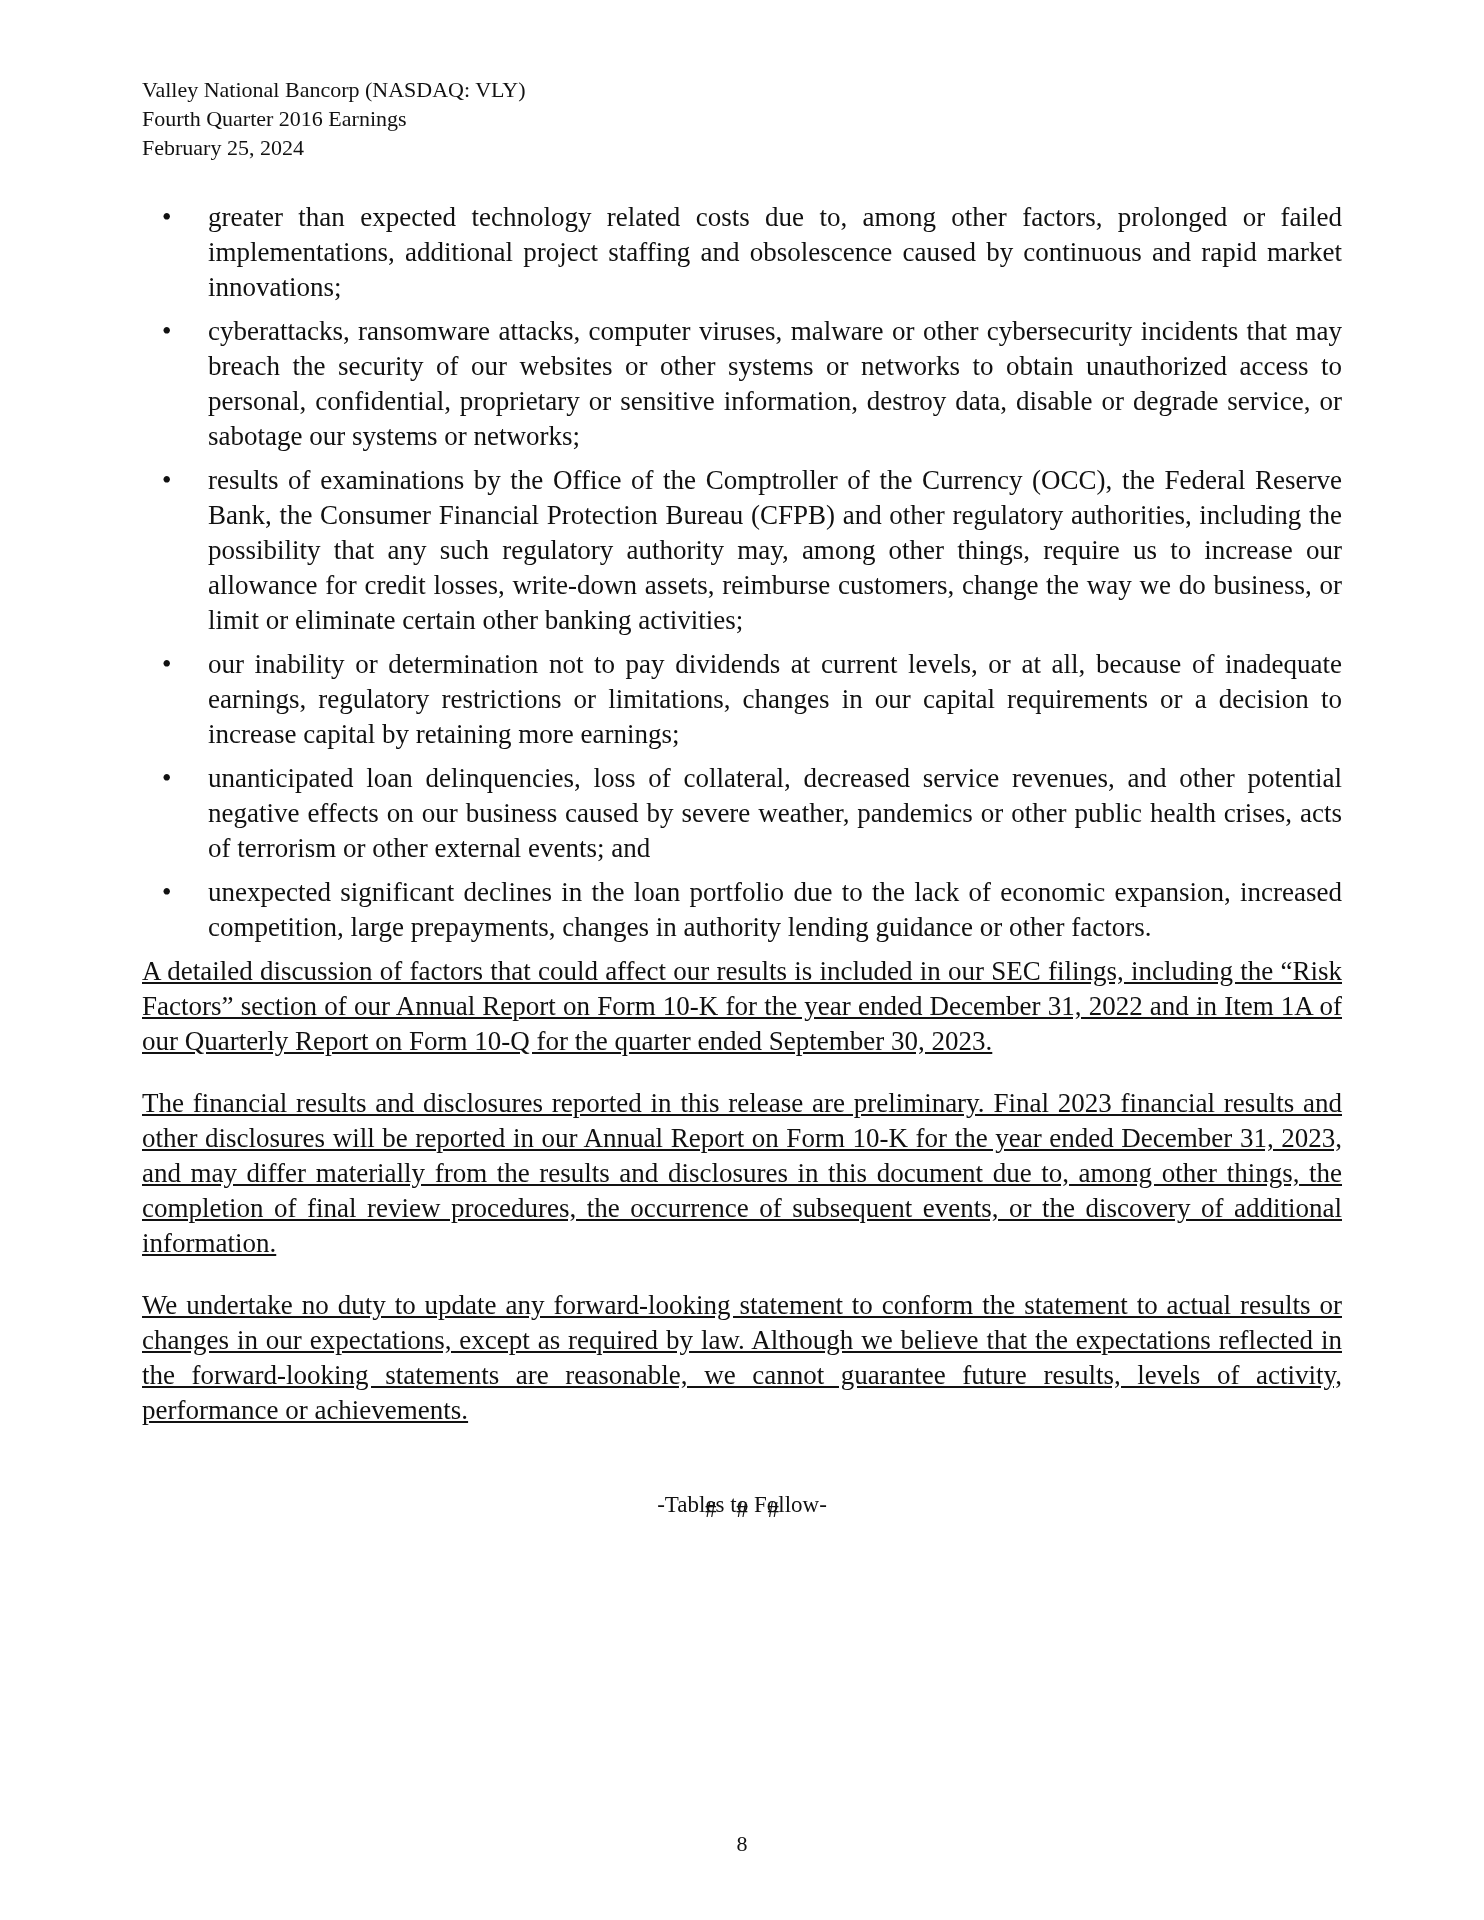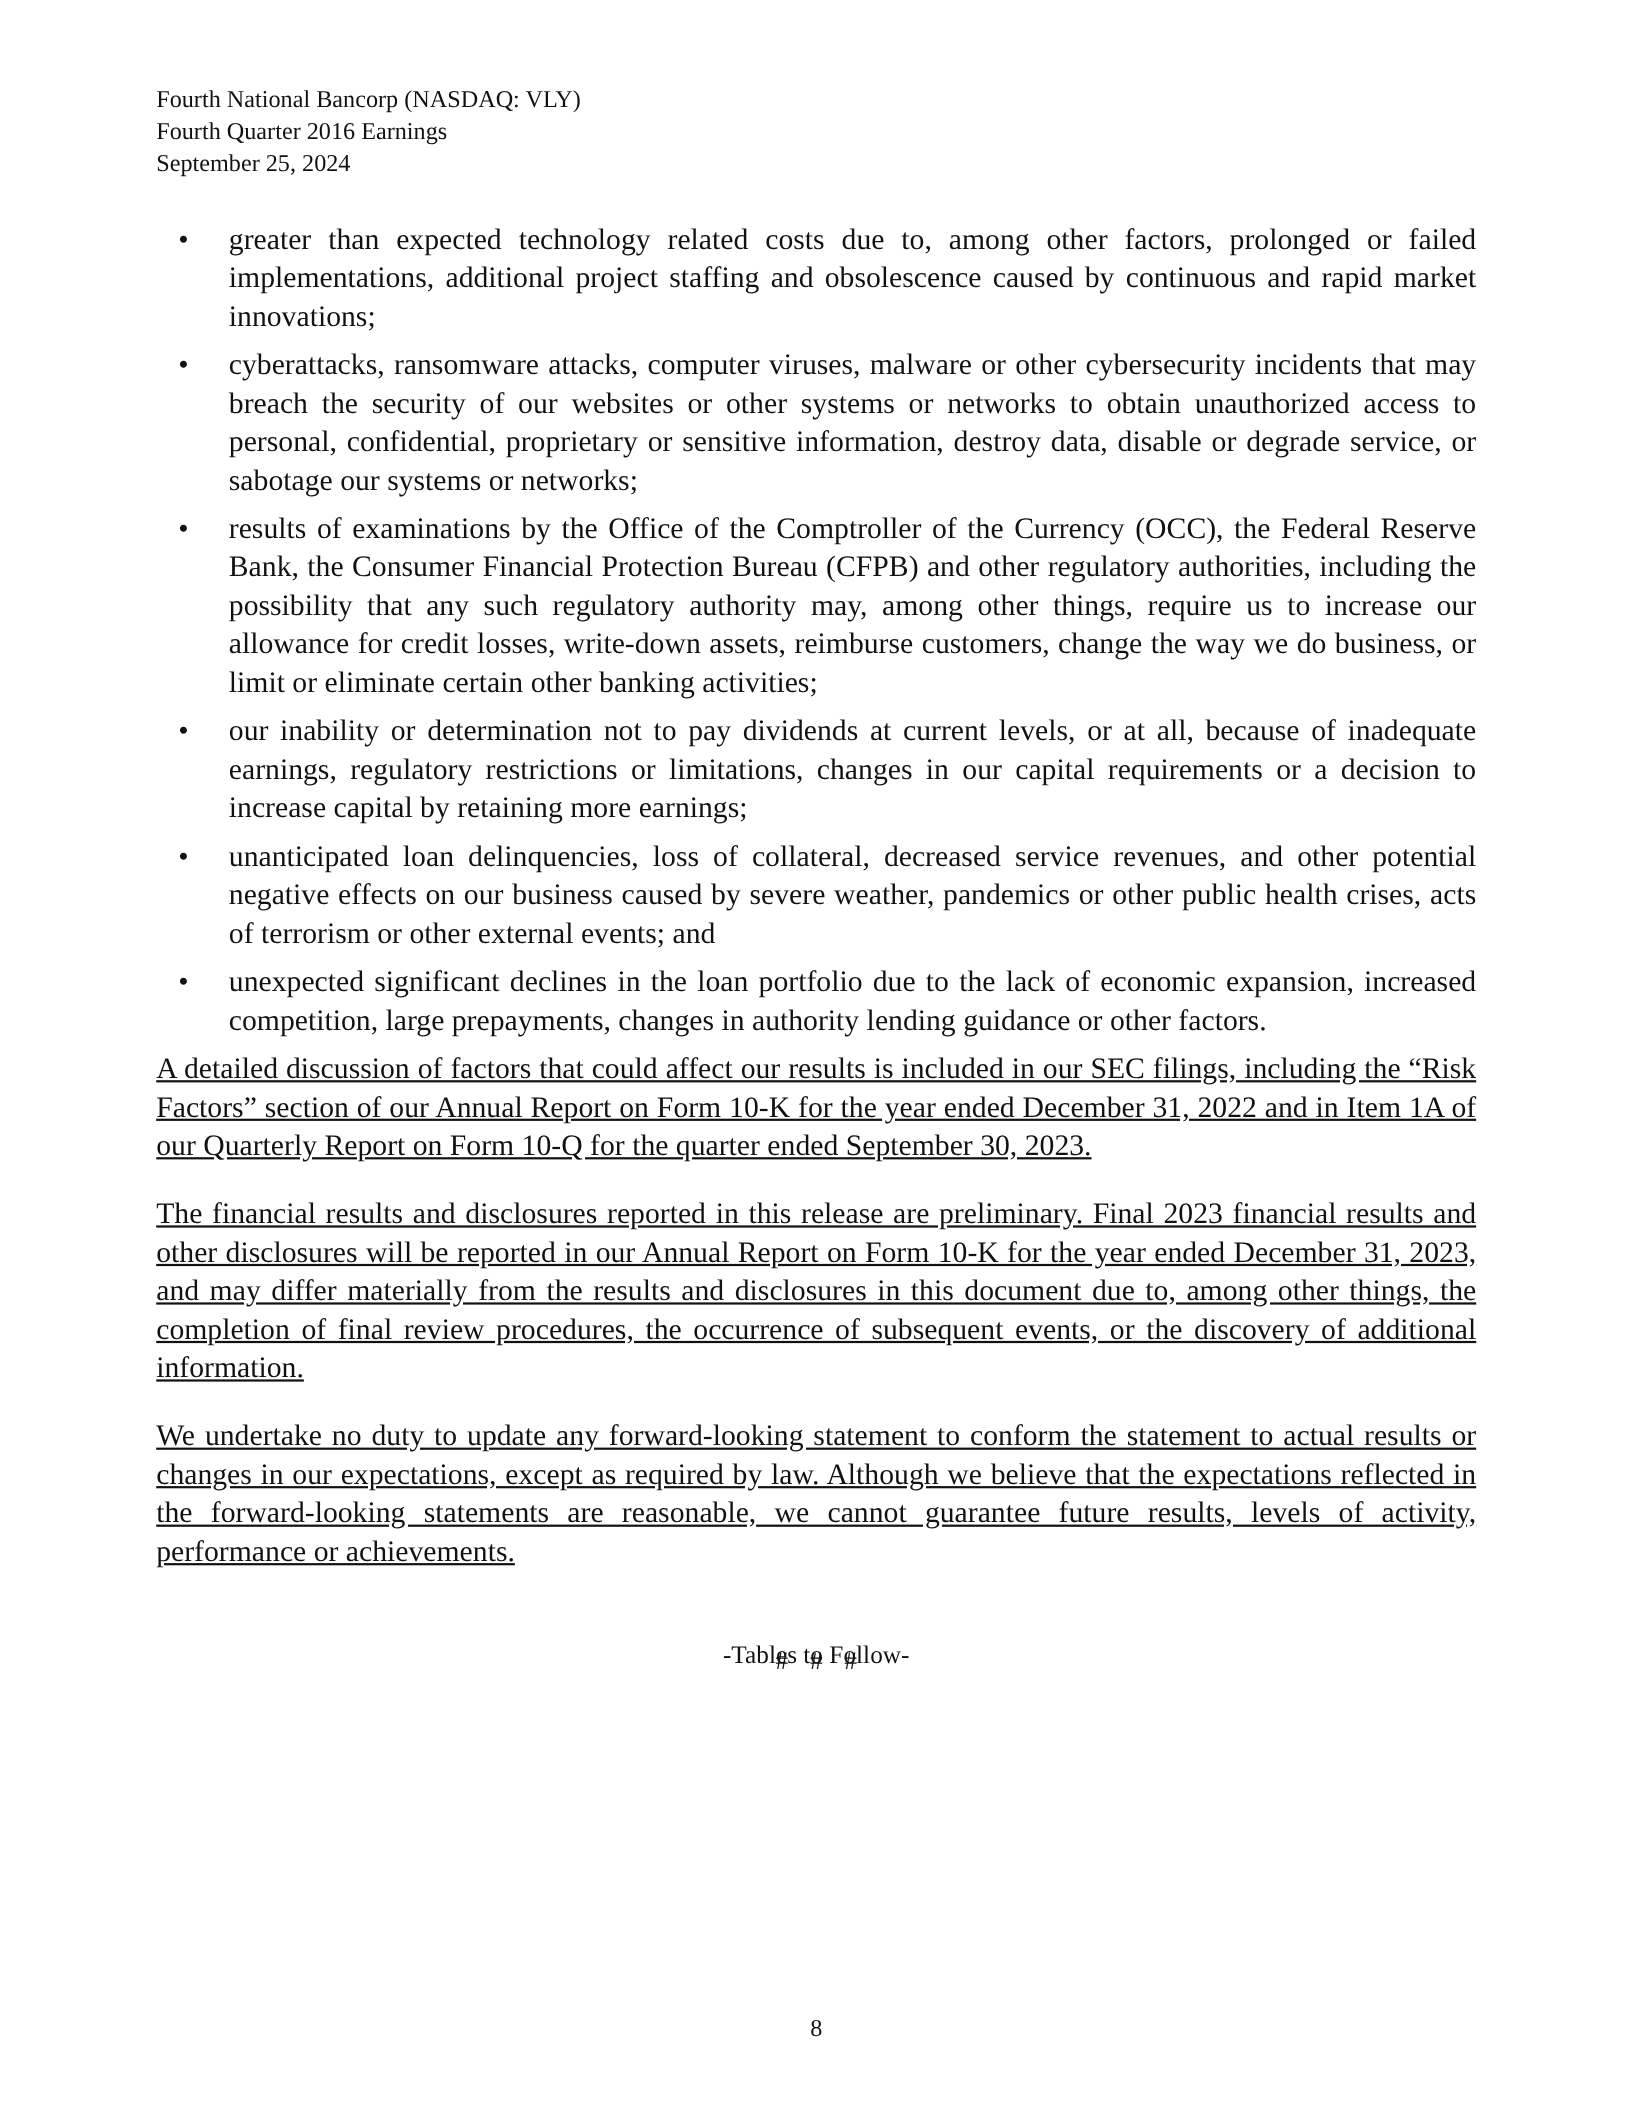--- a/index.html
+++ b/index.html
@@ -13,23 +13,23 @@
     p.para { margin: 0 0 27px 0; text-align: justify; text-decoration: underline; }
     .end-marker { position: absolute; left: 0; width: 1484px; text-align: center; font-size: 23px; line-height: 34px; }
     .hashes { top: 1493px; word-spacing: 14px; }
     .tables-follow { top: 1488px; }
     .page-number { position: absolute; left: 0; width: 1484px; top: 1830px; text-align: center; font-size: 22px; line-height: 28px; }
   </style>
 </head>
 <body>
 
 <div class="header">
-  <div>Fourth National Bancorp (NASDAQ: VLY)</div>
+  <div>Valley National Bancorp (NASDAQ: VLY)</div>
   <div>Fourth Quarter 2016 Earnings</div>
-  <div>September 25, 2024</div>
+  <div>February 25, 2024</div>
 </div>
 
 <div class="content">
   <ul class="bullets">
     <li>
       <span class="bullet">•</span>
       <span>greater than expected technology related costs due to, among other factors, prolonged or failed implementations, additional project staffing and obsolescence caused by continuous and rapid market innovations;</span>
     </li>
     <li>
       <span class="bullet">•</span>

